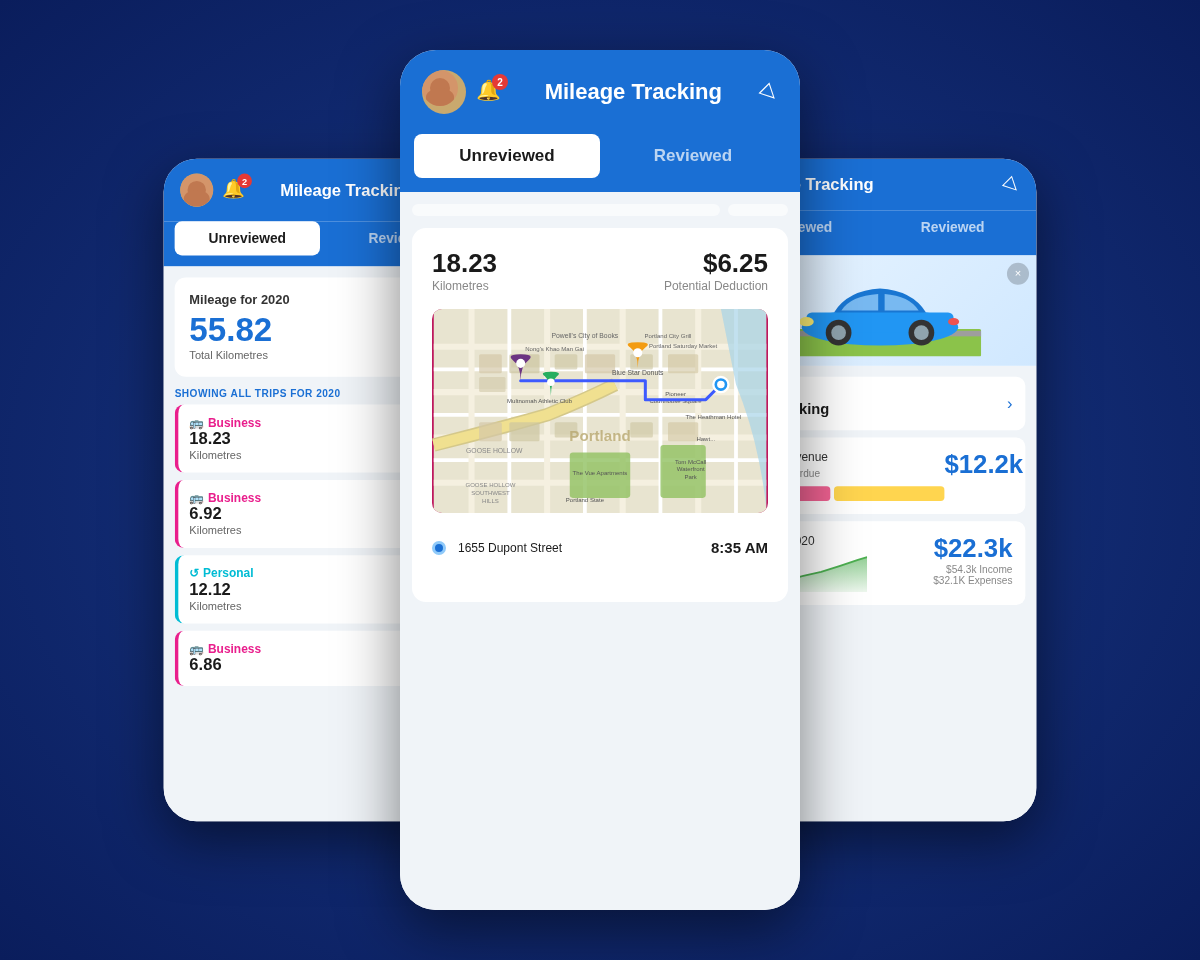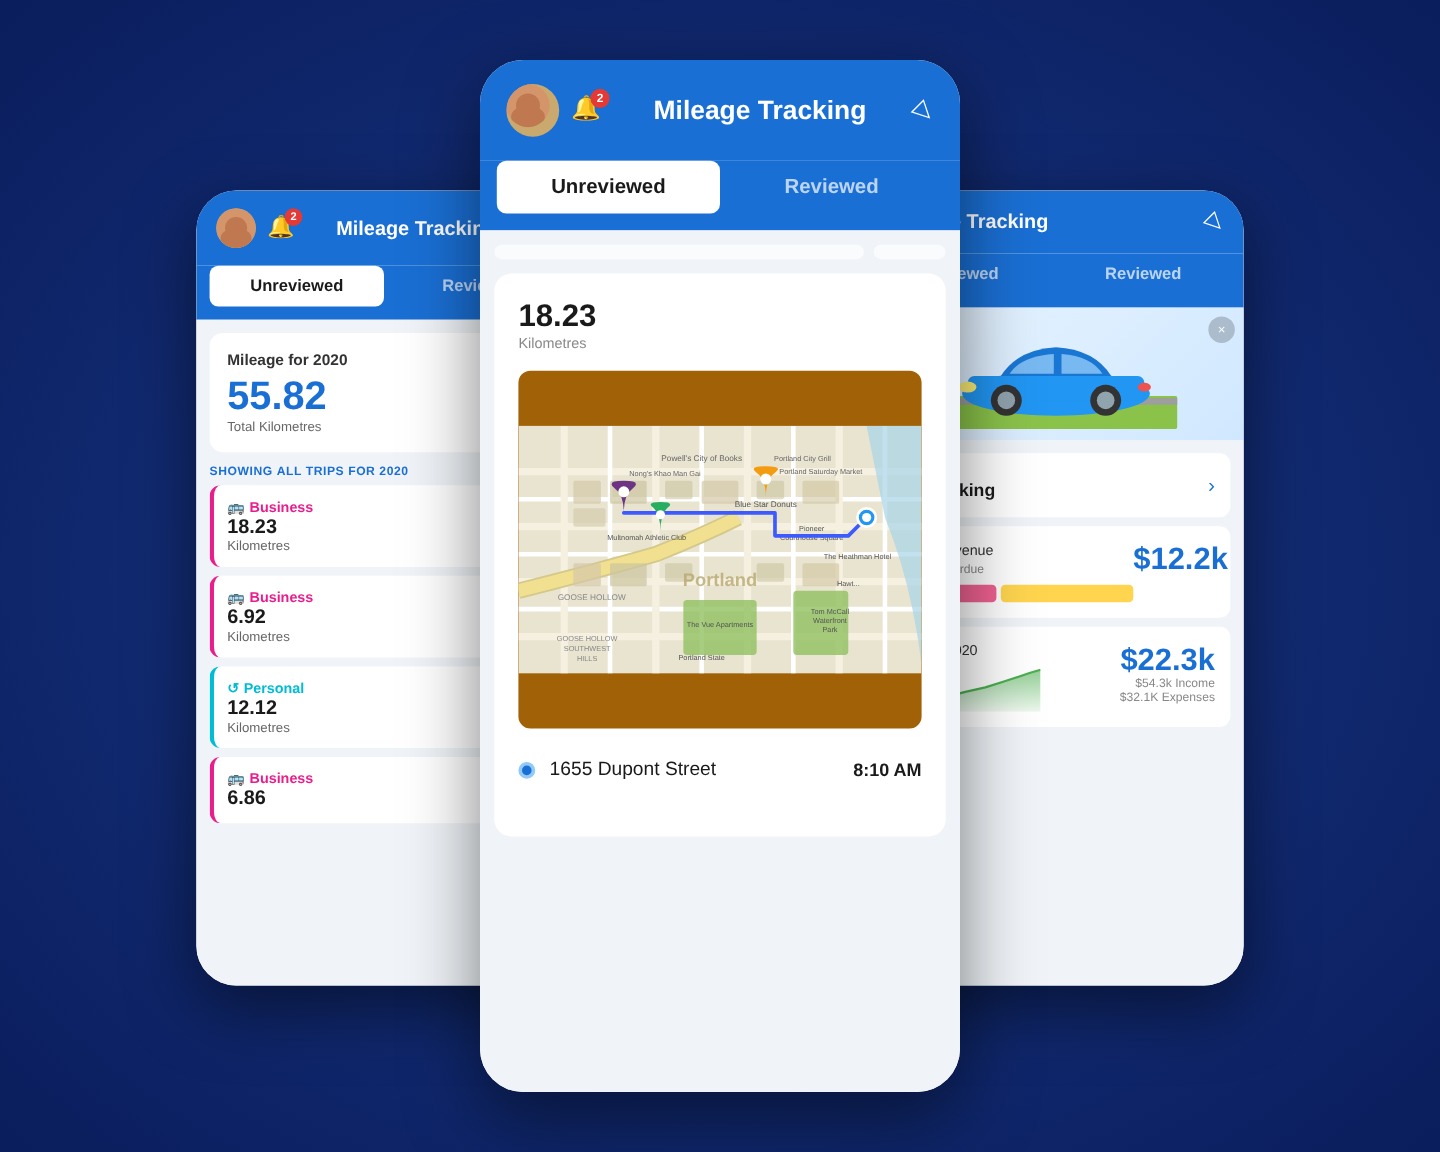--- a/index.html
+++ b/index.html
@@ -318,23 +318,23 @@
       color: #888;
     }
     .stat-block.right {
       text-align: right;
     }
 
     
     .map-container {
       border-radius: 10px;
       overflow: hidden;
-      height: 298px;
+      height: 204px;
       position: relative;
-      background: #a16207;
+      background: #be185d;
       margin-bottom: 16px;
     }
 
     
     .map-svg {
       width: 100%;
       height: 100%;
     }
 
     
@@ -359,21 +359,21 @@
     }
     .loc-dot.blue {
       background: #1a6fd4;
       border: 3px solid #90caf9;
     }
     .loc-dot.purple {
       background: #7c3aed;
     }
     .loc-address {
       flex: 1;
-      font-size: 16px;
+      font-size: 12px;
       color: #1a1a1a;
     }
     .loc-time {
       font-size: 15px;
       font-weight: 600;
       color: #1a1a1a;
     }
 
     
     .right-phone-header {
@@ -686,20 +686,24 @@
       <div style="display:flex;gap:8px;margin-bottom:8px;">
         <div class="scroll-hint" style="flex:1;height:12px;border-radius:6px;"></div>
         <div class="scroll-hint" style="width:60px;height:12px;border-radius:6px;"></div>
       </div>
 
       <div class="trip-detail-card">
         <div class="trip-stats">
           <div class="stat-block">
             <div class="stat-num">18.23</div>
             <div class="stat-label">Kilometres</div>
+          </div>
+          <div class="stat-block right">
+            <div class="stat-num">$6.25</div>
+            <div class="stat-label">Potential Deduction</div>
           </div>
         </div>
 
         <div class="map-container">
           <svg class="map-svg" viewBox="0 0 440 270" xmlns="http://www.w3.org/2000/svg">
 
             <rect width="440" height="270" fill="#e8e4d0"></rect>
 
             <line x1="0" y1="50" x2="440" y2="50" stroke="#f5f0e0" stroke-width="8"></line>
             <line x1="0" y1="80" x2="440" y2="80" stroke="#ffffff" stroke-width="5"></line>
@@ -773,21 +777,21 @@
 
             <path d="M155 115 Q155 96 163 89 Q171 83 155 83 Q139 83 147 89 Q155 96 155 115Z" fill="#27ae60"></path>
             <circle cx="155" cy="97" r="5" fill="white"></circle>
           </svg>
         </div>
 
         <div class="locations">
           <div class="location-item">
             <div class="loc-dot blue"></div>
             <span class="loc-address">1655 Dupont Street</span>
-            <span class="loc-time">8:10 AM</span>
+            <span class="loc-time">8:35 AM</span>
           </div>
         </div>
       </div>
     </div>
 
   </div>
 
 </div>
 
 </body></html>

